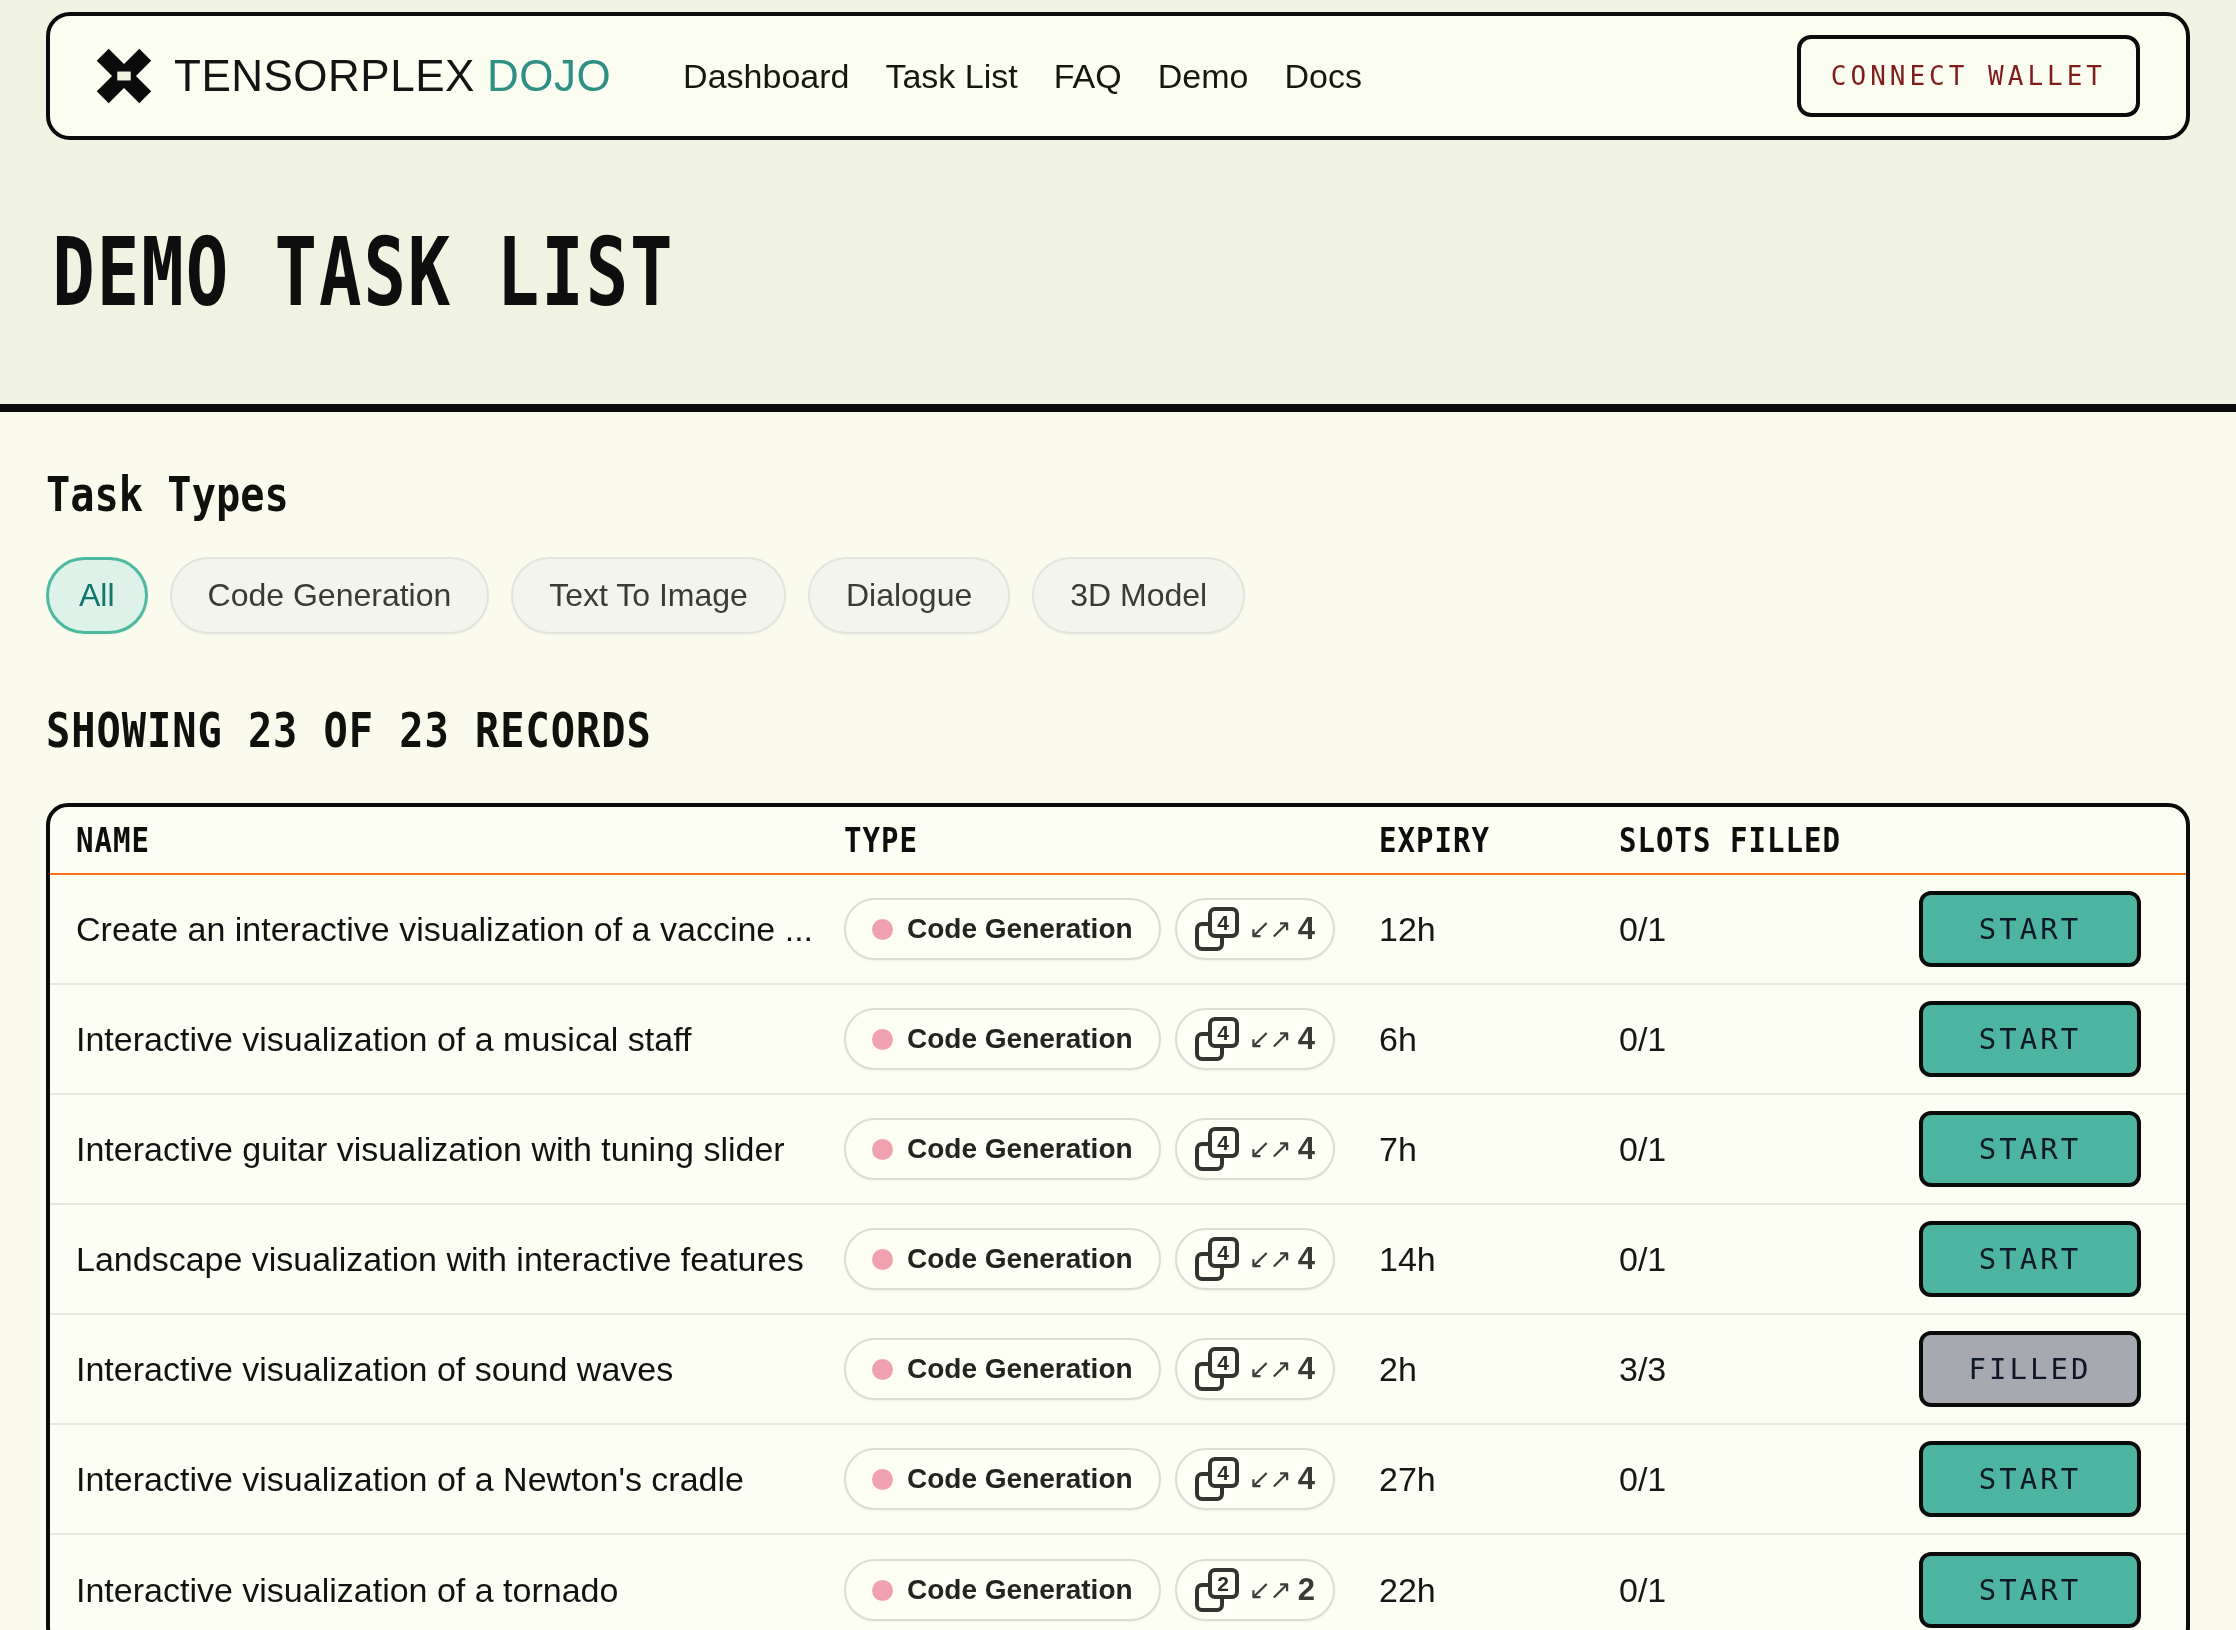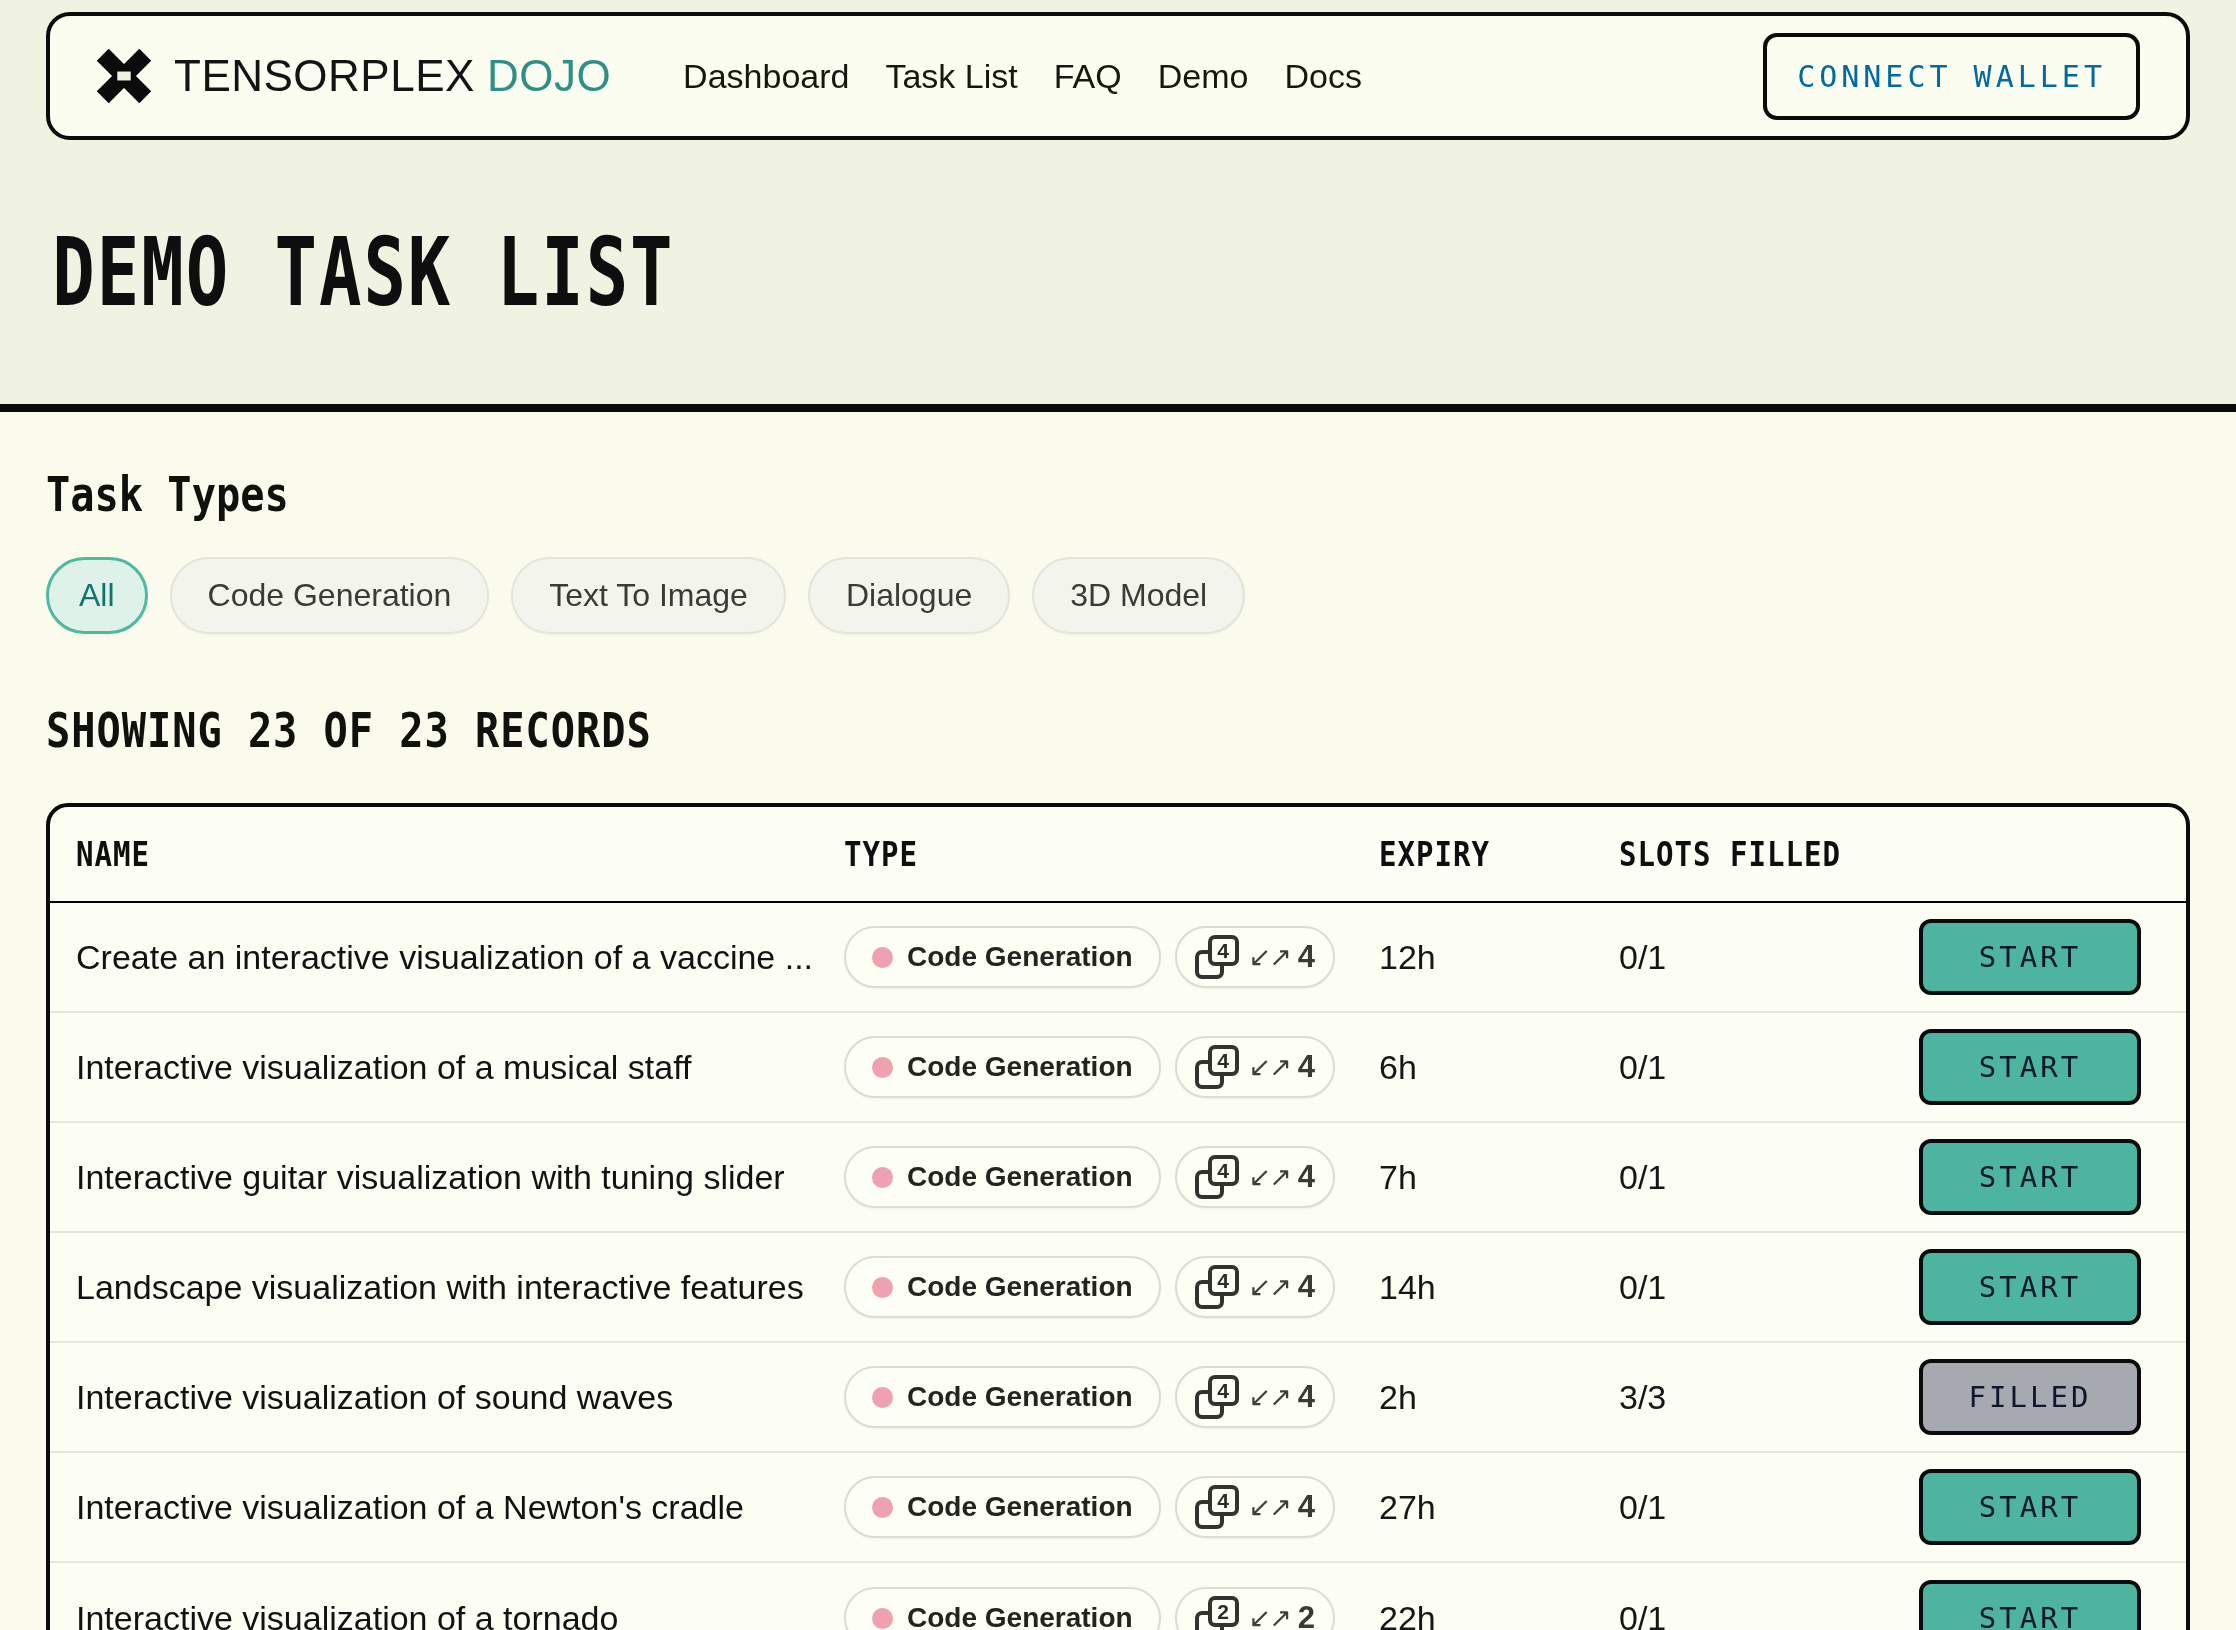--- a/index.html
+++ b/index.html
@@ -9,43 +9,43 @@
   
   .hero-band{background:#F0F2E2;border-bottom:8px solid #0B0B0B;padding:12px 46px 0}
   .navbar{height:128px;border:4px solid #0B0B0B;border-radius:24px;background:#FCFDF1;
           display:flex;align-items:center;justify-content:space-between;padding:0 46px}
   .nav-left{display:flex;align-items:center}
   .logo{width:56px;height:56px;display:inline-flex;margin-right:22px}
   .brand{font-weight:400;font-size:44px;letter-spacing:.5px;white-space:nowrap;cursor:pointer}
   .brand .dojo{color:#2E8F85;margin-left:12px}
   nav{display:flex;gap:36px;margin-left:72px;font-size:34px;color:#17170F}
   nav a{cursor:pointer;text-decoration:none;color:inherit}
-  .connect{font-family:"DejaVu Sans Mono",monospace;font-size:30px;font-weight:500;letter-spacing:4px;
-           border:4px solid #0B0B0B;border-radius:14px;background:transparent;color:#0369a1;
+  .connect{font-family:"DejaVu Sans Mono",monospace;font-size:26px;font-weight:500;letter-spacing:4px;
+           border:4px solid #0B0B0B;border-radius:14px;background:transparent;color:#7f1d1d;
            padding:22px 30px;cursor:pointer}
   .hero{height:264px;display:flex;align-items:center;justify-content:flex-start}
   .hero h1{font-family:"DejaVu Sans Mono",monospace;font-weight:700;font-size:72px;letter-spacing:2px;
            transform:scale(.98,1.32);color:#0E0E0E;white-space:nowrap}
 
   
   main{padding:58px 46px 0}
   .mono-head{font-family:"DejaVu Sans Mono",monospace;font-weight:700;color:#10100C;
              transform:scale(.96,1.14);transform-origin:left center;white-space:nowrap}
   .task-types-heading{font-size:42px;margin-bottom:38px}
   .pills{display:flex;gap:22px;margin-bottom:72px}
   .pill{font-family:"Liberation Sans",sans-serif;font-size:32px;color:#3B3B35;
         background:#F3F4EB;border:2px solid #E3E4DB;border-radius:999px;
         padding:18px 36px;cursor:pointer;box-shadow:0 1px 2px rgba(0,0,0,.04)}
   .pill.selected{background:#DFF2E9;border:3px solid #4CB9A0;color:#0f766e;padding:17px 30px}
   .records-heading{font-size:42px;letter-spacing:1px;margin-bottom:48px}
 
   
   .table{border:4px solid #0B0B0B;border-radius:22px;background:#FDFEF3;overflow:hidden}
   .thead,.trow{display:grid;grid-template-columns:768px 535px 240px 300px 1fr;align-items:center;padding:0 26px}
-  .thead{height:96px;border-bottom:2px solid #000000}
+  .thead{height:68px;border-bottom:2px solid #f97316}
   .th{font-family:"DejaVu Sans Mono",monospace;font-weight:700;font-size:30px;letter-spacing:1px;color:#0E0E0E;
       transform:scale(.97,1.12);transform-origin:left center;white-space:nowrap}
   .trow{height:110px;border-bottom:2px solid #E7E7DC}
   .trow:last-child{border-bottom:none}
   .cell-name{font-size:34px;color:#121212;white-space:nowrap;overflow:hidden}
   .cell-type{display:flex;align-items:center;gap:14px}
   .type-pill{display:inline-flex;align-items:center;gap:14px;border:2px solid #DCDDD2;border-radius:999px;
              background:#FDFEF4;height:62px;padding:0 26px;box-shadow:0 1px 2px rgba(0,0,0,.05)}
   .dot{width:21px;height:21px;border-radius:50%;background:#F0A1AE;flex:none}
   .type-label{font-size:28px;font-weight:700;color:#23231F;white-space:nowrap}

